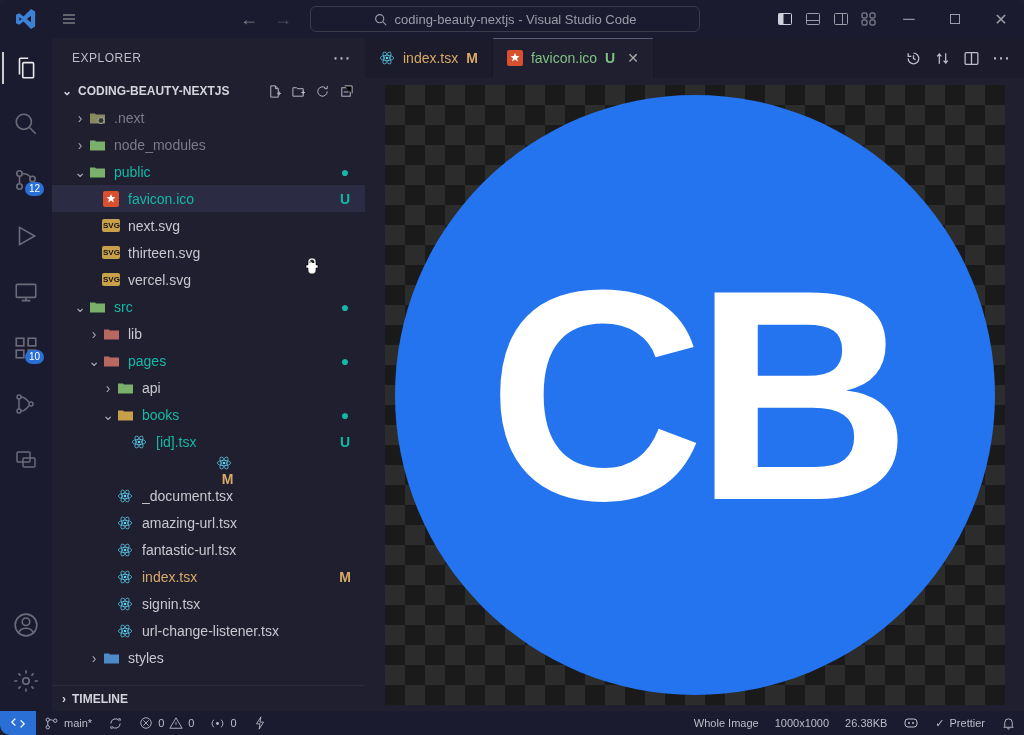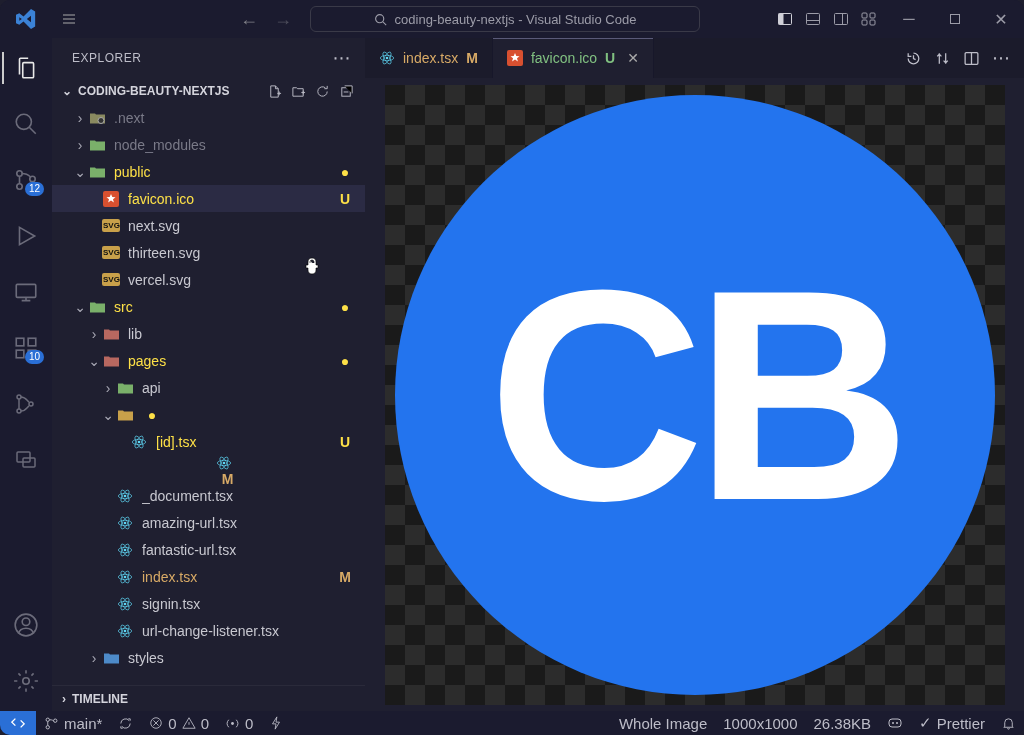--- a/index.html
+++ b/index.html
@@ -32,21 +32,21 @@
 .section-header .actions { margin-left:auto; display:flex; gap:8px; color:#bdbdc8; }
 .section-header .actions .a { width:16px; text-align:center; }
 .tree { flex:1; overflow:hidden; font-size:14px; }
 .tree-row { height:27px; display:flex; align-items:center; padding-right:10px; color:#c8c8d0; position:relative; white-space:nowrap; }
 .tree-row .twisty { width:16px; text-align:center; color:#a8a8b4; }
 .tree-row .icon { width:18px; height:18px; margin-right:8px; display:inline-flex; align-items:center; justify-content:center; font-size:12px; border-radius:3px; }
 .tree-row.active { background:#2b2b44; }
 .tree-row .label { flex:1; overflow:hidden; text-overflow:ellipsis; }
 .tree-row .status { width:20px; text-align:center; font-weight:600; }
 .tree-row .dot { color:#88c070; font-size:14px; }
-.tree-row.green .label, .tree-row.green .status { color:#fde047; }
+.tree-row.green .label, .tree-row.green .status { color:#14b8a6; }
 .tree-row.orange .label, .tree-row.orange .status { color:#d8aa66; }
 .tree-row.dim .label { color:#7a7a88; }
 .timeline { height:26px; display:flex; align-items:center; padding:0 10px; font-size:12px; font-weight:700; color:#d4d4dc; gap:6px; border-top:1px solid #2a2a3a; }
 
 .editor { flex:1; display:flex; flex-direction:column; background:#1f1f30; min-width:0; }
 .tabs { height:40px; display:flex; align-items:stretch; background:#1b1b2b; }
 .tab { display:flex; align-items:center; gap:8px; padding:0 14px; font-size:14px; color:#c8c8d0; border-right:1px solid #17172a; position:relative; }
 .tab .ti { width:16px; height:16px; display:inline-flex; align-items:center; justify-content:center; }
 .tab.active { background:#1f1f30; }
 .tab.active::after { content:''; position:absolute; left:0; right:0; top:0; height:1px; background:#5a5a78; }
@@ -63,21 +63,21 @@
   linear-gradient(45deg, transparent 75%, #2c2c2c 75%),
   linear-gradient(-45deg, transparent 75%, #2c2c2c 75%);
   background-size:40px 40px;
   background-position:0 0,0 20px,20px -20px,-20px 0;
   background-color:#1a1a1a;
   display:flex; align-items:center; justify-content:center;
 }
 .favicon-circle { width:600px; height:600px; border-radius:50%; background:#2374ee; display:flex; align-items:center; justify-content:center; }
 .favicon-circle .cb { font-size:300px; font-weight:800; color:#ffffff; letter-spacing:-10px; font-family:Arial, sans-serif; line-height:1; }
 
-.statusbar { height:24px; background:#1b1b2f; display:flex; align-items:center; font-size:15px; color:#bdbdc8;justify-content:space-between; }
+.statusbar { height:24px; background:#1b1b2f; display:flex; align-items:center; font-size:11px; color:#bdbdc8;justify-content:space-between; }
 .statusbar .remote { width:36px; height:24px; background:#2a6fd6; display:flex; align-items:center; justify-content:center; color:#fff; }
 .statusbar .sbi { padding:0 8px; display:flex; align-items:center; gap:5px; height:24px; }
 .statusbar .right { margin-left:auto; display:flex; }
 
 .cursor { position:fixed; pointer-events:none; font-size:16px; color:#fff; }
 svg { display:block; }
 .react-icon { color:#5fd7f4; }
 </style>
 </head>
 <body>
@@ -351,20 +351,21 @@
             </span>
             <span class="label">api</span>
           </div>
           <div class="tree-row green" style="padding-left: 48px;">
             <span class="twisty">⌄</span>
             <span class="icon">
               <svg width="17" height="15" viewBox="0 0 17 14">
                 <path fill="#c8a04a" d="M1 3h5l1 1h9v9H1z"></path>
               </svg>
             </span>
+            <span class="label">books</span>
             <span class="status dot">●</span>
           </div>
           <div class="tree-row green" style="padding-left: 62px;">
             <span class="twisty"></span>
             <span class="icon">
               <svg width="16" height="16" viewBox="0 0 24 24" class="react-icon">
                 <circle cx="12" cy="12" r="2" fill="currentColor"></circle>
                 <ellipse cx="12" cy="12" rx="10" ry="4" fill="none" stroke="currentColor"></ellipse>
                 <ellipse cx="12" cy="12" rx="10" ry="4" fill="none" stroke="currentColor" transform="rotate(60 12 12)"></ellipse>
                 <ellipse cx="12" cy="12" rx="10" ry="4" fill="none" stroke="currentColor" transform="rotate(-60 12 12)"></ellipse>

